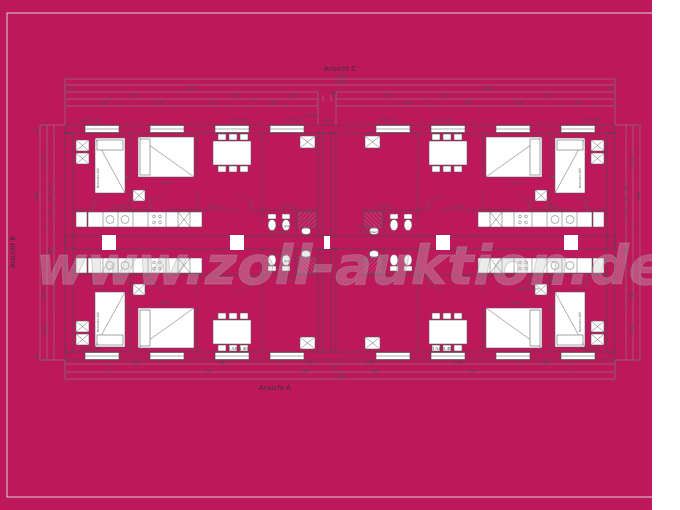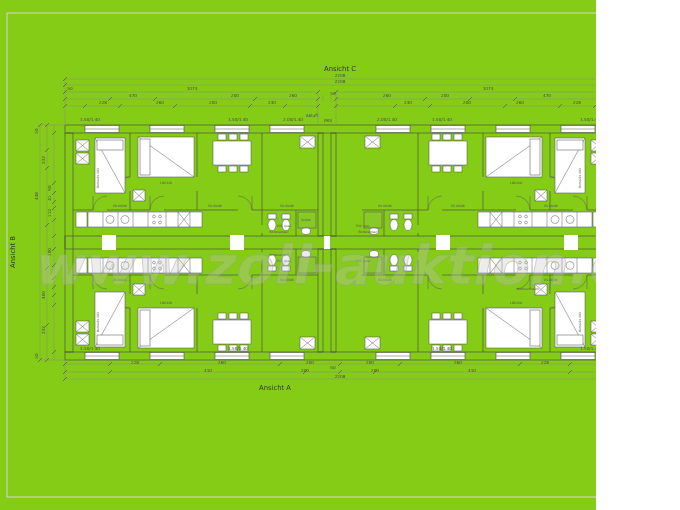--- a/index.html
+++ b/index.html
@@ -1,16 +1,16 @@
 <!DOCTYPE html>
 <html><head>
 <meta charset="utf-8">
 <style>
   html,body{margin:0;padding:0;background:#fff;}
-  .page{position:relative;width:596px;height:510px;background:#84cc16;overflow:hidden;
+  .page{position:relative;width:652px;height:510px;background:#be185d;overflow:hidden;
         font-family:"DejaVu Sans",sans-serif;}
   svg{display:block;}
   text{fill:#444;font-family:"DejaVu Sans",sans-serif;}
   .viewlabel{font-size:6.8px;fill:#333;}
   .dimtext{font-size:4.2px;fill:#4a4a4a;}
   .plantext{font-size:3px;fill:#555;}
   .watermark{font-size:54px;font-style:italic;font-weight:bold;
              fill:#c4c4c4;fill-opacity:.32;stroke:#9c9c9c;stroke-opacity:.42;stroke-width:.9;}
   .thin{stroke:#4a4a4a;stroke-width:.65;fill:none;}
   .furn{stroke:#5a5a5a;stroke-width:.55;fill:#fff;}

